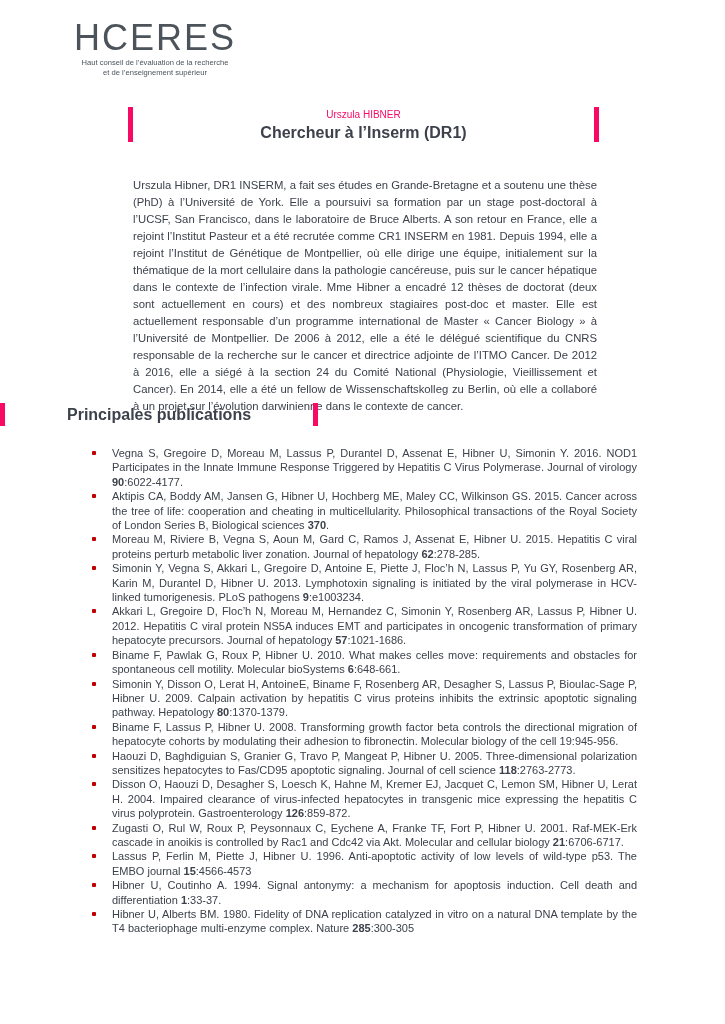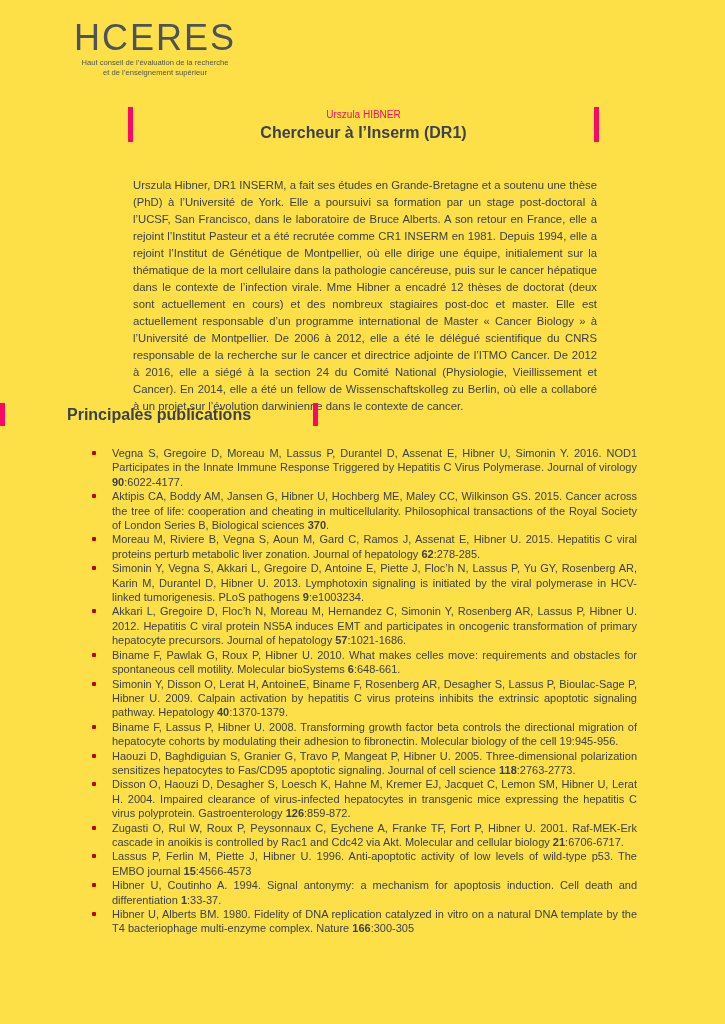--- a/index.html
+++ b/index.html
@@ -8,21 +8,21 @@
     --logo:#4c535a;
     --bullet:#c00000;
   }
   *{margin:0;padding:0;box-sizing:border-box;}
   html,body{background:#e9e9e9;}
   body{font-family:"Liberation Sans","DejaVu Sans",sans-serif;}
   .page{
     position:relative;
     width:725px;height:1024px;
     margin:0 auto;
-    background:#fde047;
+    background:#ffffff;
     overflow:hidden;
     color:var(--text);
   }
   
   .logo{
     position:absolute;top:20px;left:62px;width:186px;
     text-align:center;color:var(--logo);
   }
   .logo-wordmark{
     font-size:36px;line-height:36px;font-weight:500;letter-spacing:2px;
@@ -124,21 +124,21 @@
 
     <li class="pub-item">
       <span class="pub-bullet"></span><span class="pub-pre">Akkari L, Gregoire D, Floc’h N, Moreau M, Hernandez C, Simonin Y, Rosenberg AR, Lassus P, Hibner U. 2012. Hepatitis C viral protein NS5A induces EMT and participates in oncogenic transformation of primary hepatocyte precursors. Journal of hepatology </span><span class="pub-vol">57</span><span class="pub-post">:1021-1686.</span>
     </li>
 
     <li class="pub-item">
       <span class="pub-bullet"></span><span class="pub-pre">Biname F, Pawlak G, Roux P, Hibner U. 2010. What makes celles move: requirements and obstacles for spontaneous cell motility. Molecular bioSystems </span><span class="pub-vol">6</span><span class="pub-post">:648-661.</span>
     </li>
 
     <li class="pub-item">
-      <span class="pub-bullet"></span><span class="pub-pre">Simonin Y, Disson O, Lerat H, AntoineE, Biname F, Rosenberg AR, Desagher S, Lassus P, Bioulac-Sage P, Hibner U. 2009. Calpain activation by hepatitis C virus proteins inhibits the extrinsic apoptotic signaling pathway. Hepatology </span><span class="pub-vol">40</span><span class="pub-post">:1370-1379.</span>
+      <span class="pub-bullet"></span><span class="pub-pre">Simonin Y, Disson O, Lerat H, AntoineE, Biname F, Rosenberg AR, Desagher S, Lassus P, Bioulac-Sage P, Hibner U. 2009. Calpain activation by hepatitis C virus proteins inhibits the extrinsic apoptotic signaling pathway. Hepatology </span><span class="pub-vol">80</span><span class="pub-post">:1370-1379.</span>
     </li>
 
     <li class="pub-item">
       <span class="pub-bullet"></span><span class="pub-pre">Biname F, Lassus P, Hibner U. 2008. Transforming growth factor beta controls the directional migration of hepatocyte cohorts by modulating their adhesion to fibronectin. Molecular biology of the cell 19:945-956.</span><span class="pub-vol"></span><span class="pub-post"></span>
     </li>
 
     <li class="pub-item">
       <span class="pub-bullet"></span><span class="pub-pre">Haouzi D, Baghdiguian S, Granier G, Travo P, Mangeat P, Hibner U. 2005. Three-dimensional polarization sensitizes hepatocytes to Fas/CD95 apoptotic signaling. Journal of cell science </span><span class="pub-vol">118</span><span class="pub-post">:2763-2773.</span>
     </li>
 
@@ -152,17 +152,17 @@
 
     <li class="pub-item">
       <span class="pub-bullet"></span><span class="pub-pre">Lassus P, Ferlin M, Piette J, Hibner U. 1996. Anti-apoptotic activity of low levels of wild-type p53. The EMBO journal </span><span class="pub-vol">15</span><span class="pub-post">:4566-4573</span>
     </li>
 
     <li class="pub-item">
       <span class="pub-bullet"></span><span class="pub-pre">Hibner U, Coutinho A. 1994. Signal antonymy: a mechanism for apoptosis induction. Cell death and differentiation </span><span class="pub-vol">1</span><span class="pub-post">:33-37.</span>
     </li>
 
     <li class="pub-item">
-      <span class="pub-bullet"></span><span class="pub-pre">Hibner U, Alberts BM. 1980. Fidelity of DNA replication catalyzed in vitro on a natural DNA template by the T4 bacteriophage multi-enzyme complex. Nature </span><span class="pub-vol">166</span><span class="pub-post">:300-305</span>
+      <span class="pub-bullet"></span><span class="pub-pre">Hibner U, Alberts BM. 1980. Fidelity of DNA replication catalyzed in vitro on a natural DNA template by the T4 bacteriophage multi-enzyme complex. Nature </span><span class="pub-vol">285</span><span class="pub-post">:300-305</span>
     </li>
   </ul>
 
 </div>
 
 </body></html>

